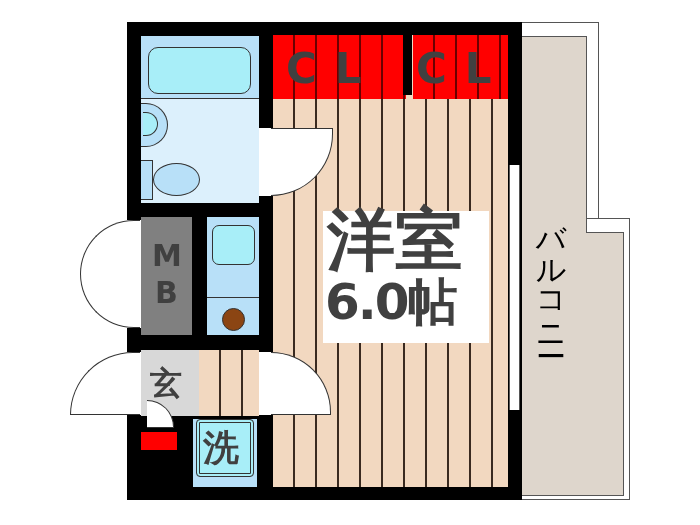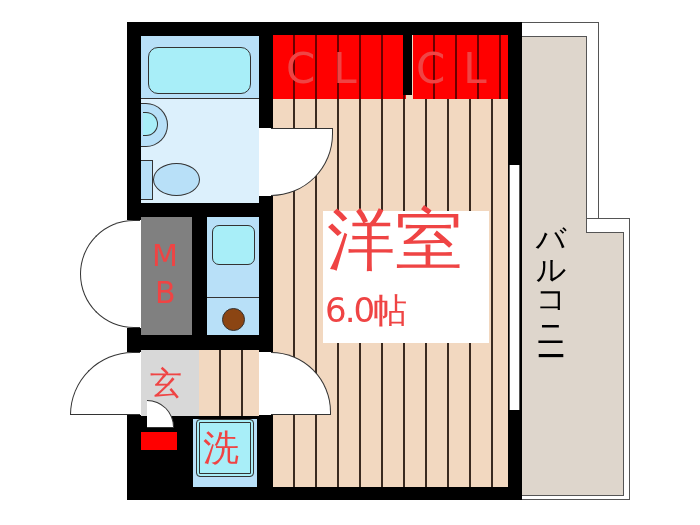--- a/index.html
+++ b/index.html
@@ -1,19 +1,19 @@
 <!DOCTYPE html>
 <html><head>
 <meta charset="utf-8">
 <style>
   html,body{margin:0;padding:0;background:#fff;}
   body{width:700px;height:525px;position:relative;overflow:hidden;font-family:"DejaVu Sans","Liberation Sans",sans-serif;}
   .abs{position:absolute;box-sizing:border-box;}
   .wall{background:#000;}
-  .label{position:absolute;color:#ef4444;font-family:"DejaVu Sans",sans-serif;}
+  .label{position:absolute;color:#404040;font-family:"DejaVu Sans",sans-serif;font-weight:bold;}
 </style>
 </head>
 <body>
 
 <div class="abs" style="left:517px;top:22px;width:82px;height:478px;border:1px solid #555;background:#fff;"></div>
 <div class="abs" style="left:580px;top:218px;width:50px;height:282px;border:1px solid #555;border-left:none;background:#fff;"></div>
 <div class="abs" style="left:521px;top:36px;width:66px;height:460px;background:#ded6cc;border:1px solid #555;"></div>
 <div class="abs" style="left:586px;top:232px;width:38px;height:264px;background:#ded6cc;border:1px solid #555;border-left:none;"></div>
 <div class="abs" style="left:530px;top:205px;width:40px;font-size:30px;line-height:38px;writing-mode:vertical-rl;text-orientation:upright;color:#000;">バルコニー</div>
 
@@ -63,13 +63,13 @@
 
 <div class="abs" style="left:193px;top:419px;width:64px;height:68px;background:#b8e0f8;"></div>
 <div class="abs" style="left:196px;top:419px;width:58px;height:58px;background:#a8eef8;border:1.5px solid #333;border-radius:4px;box-shadow:inset 0 0 0 2px #a8eef8,inset 0 0 0 3px #333;"></div>
 <div class="label" style="left:203px;top:424px;font-size:36px;">洗</div>
 
 <div class="abs" style="left:259px;top:352px;width:14px;height:63px;background:#fff;"></div>
 <div class="abs" style="left:271px;top:352px;width:60px;height:63px;background:#fff;border:1px solid #333;border-left:none;border-bottom:1px solid #333;border-radius:0 60px 0 0;"></div>
 
 <div class="abs" style="left:323px;top:211px;width:166px;height:132px;background:#fff;"></div>
 <div class="label" style="left:327px;top:210px;font-size:68px;line-height:60px;">洋室</div>
-<div class="label" style="left:325px;top:272px;font-size:34px;line-height:60px;letter-spacing:-2px;margin-top:8px;">6.0帖</div>
+<div class="label" style="left:325px;top:272px;font-size:50px;line-height:60px;letter-spacing:-2px;">6.0帖</div>
 
 </body></html>

